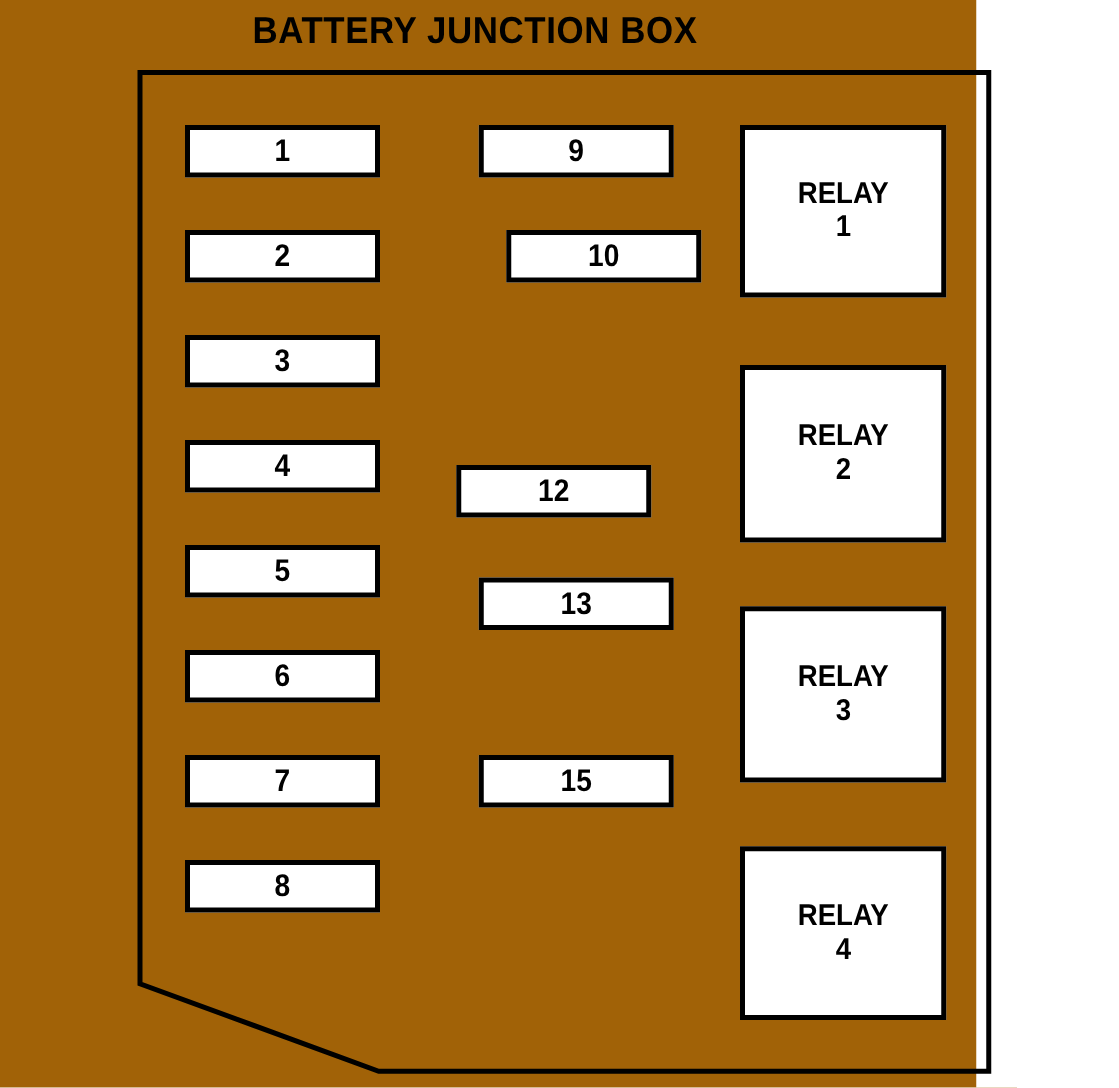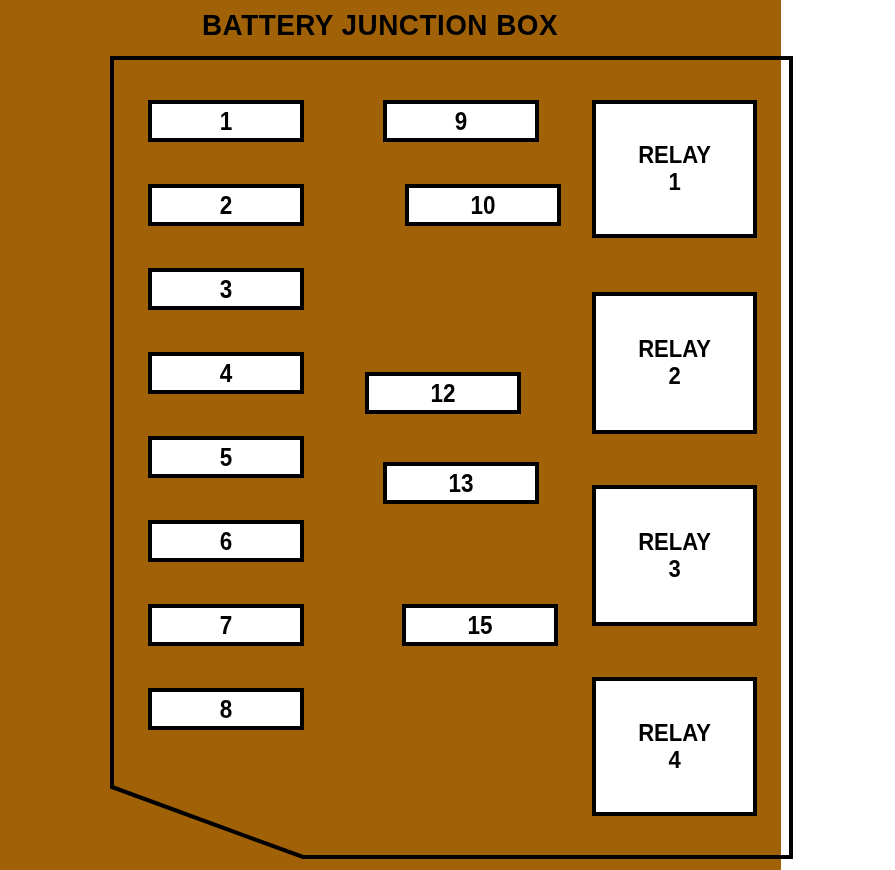--- a/index.html
+++ b/index.html
@@ -130,21 +130,21 @@
     </div>
   <div class="fuse-slot" style="left:405px; top:184px;  width:156px; height:42px;">
       <span class="slot-label">10</span>
     </div>
   <div class="fuse-slot" style="left:365px; top:352px;  width:156px; height:42px;margin-top:20px;">
       <span class="slot-label">12</span>
     </div>
   <div class="fuse-slot" style="left:383px; top:436px;  width:156px; height:42px;margin-top:26px;">
       <span class="slot-label">13</span>
     </div>
-  <div class="fuse-slot" style="left:402px; top:604px;  width:156px; height:42px;justify-content:center;">
+  <div class="fuse-slot" style="left:383px; top:604px;  width:156px; height:42px;justify-content:center;">
       <span class="slot-label">15</span>
     </div>
 
   <div class="relay-block" style="left:592px; top:100px; width:165px; height:138px;">
     <span class="relay-word">RELAY</span>
     <span class="relay-num">1</span>
   </div>
   <div class="relay-block" style="left:592px; top:292px; width:165px; height:142px;">
     <span class="relay-word">RELAY</span>
     <span class="relay-num">2</span>

